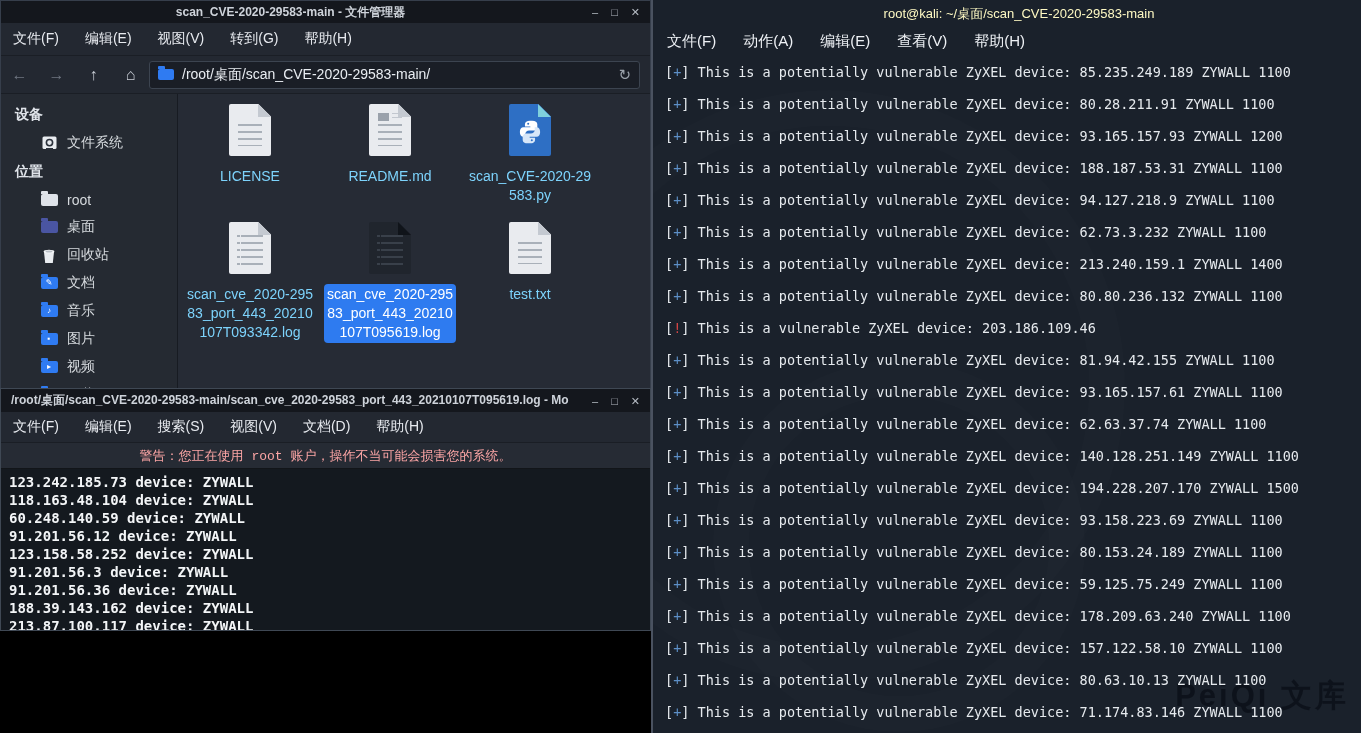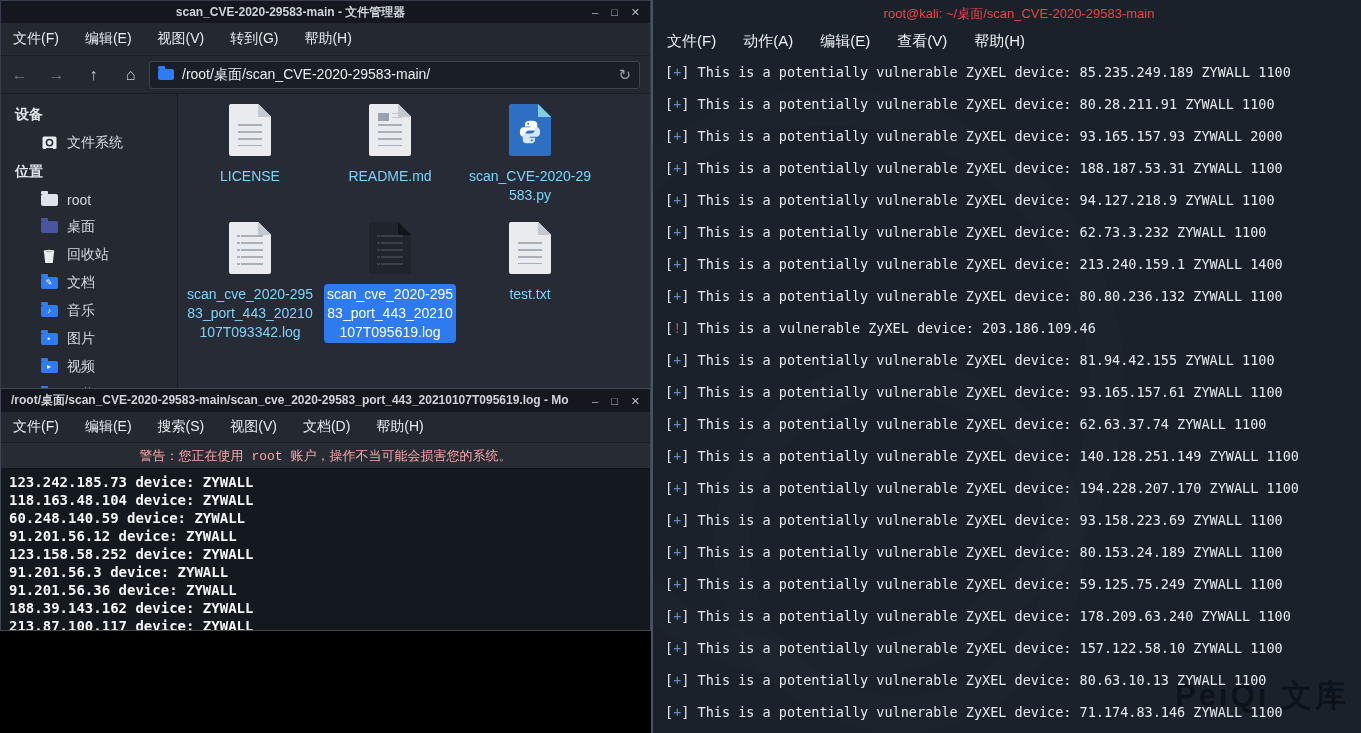--- a/index.html
+++ b/index.html
@@ -77,21 +77,21 @@
   .ed .menubar{height:30px;}
   .ed-warning{height:25px;background:#262b34;color:#fca5a5;font-size:13px;display:flex;align-items:center;
               justify-content:center;border-bottom:1px solid #121519;flex:0 0 auto;font-family:Liberation Mono, monospace;}
   .ed-content{flex:1;overflow:hidden;padding:4px 0 0 8px;
               font-family:"DejaVu Sans Mono","Liberation Mono",monospace;
               font-size:14px;line-height:18px;color:#f3f5f7;background:#14191f;font-weight:bold;}
 
   
   .term{position:absolute;left:651px;top:0;width:710px;height:733px;background:#1a212b;
         border-left:2px solid #4a5260;box-sizing:border-box;color:#e6eaee;overflow:hidden;}
-  .term-title{height:20px;text-align:center;color:#ef4444;font-size:13px;padding-top:5px;position:relative;z-index:1;padding-left:24px;}
+  .term-title{height:20px;text-align:center;color:#fef9c3;font-size:13px;padding-top:5px;position:relative;z-index:1;padding-left:24px;}
   .term-menu{display:flex;gap:27px;padding:7px 0 0 14px;font-size:15px;color:#eef1f5;height:24px;position:relative;z-index:1;}
   .term-body{position:relative;z-index:1;padding:7px 0 0 12px;
              font-family:"DejaVu Sans Mono","Liberation Mono",monospace;font-size:13.5px;}
   .t-line{height:32px;line-height:19px;white-space:nowrap;}
   .mk-plus{color:#5d8fc7;}
   .mk-alert{color:#d64545;}
   .watermark{position:absolute;right:12px;bottom:16px;font-size:31px;font-weight:bold;
              color:rgba(4,8,14,0.55);letter-spacing:3px;z-index:0;}
   .swirl{position:absolute;border-radius:50%;border:36px solid rgba(255,255,255,0.012);z-index:0;}
 </style>
@@ -319,32 +319,32 @@
     <div class="term-menu" id="term-menubar">
         <span class="menu-item">文件(F)</span>
         <span class="menu-item">动作(A)</span>
         <span class="menu-item">编辑(E)</span>
         <span class="menu-item">查看(V)</span>
         <span class="menu-item">帮助(H)</span>
       </div>
     <div class="term-body" id="term-body">
         <div class="t-line"><span>[</span><span class="mk-plus">+</span><span>] </span><span>This is a potentially vulnerable ZyXEL device: 85.235.249.189 ZYWALL 1100</span></div>
         <div class="t-line"><span>[</span><span class="mk-plus">+</span><span>] </span><span>This is a potentially vulnerable ZyXEL device: 80.28.211.91 ZYWALL 1100</span></div>
-        <div class="t-line"><span>[</span><span class="mk-plus">+</span><span>] </span><span>This is a potentially vulnerable ZyXEL device: 93.165.157.93 ZYWALL 2000</span></div>
+        <div class="t-line"><span>[</span><span class="mk-plus">+</span><span>] </span><span>This is a potentially vulnerable ZyXEL device: 93.165.157.93 ZYWALL 1200</span></div>
         <div class="t-line"><span>[</span><span class="mk-plus">+</span><span>] </span><span>This is a potentially vulnerable ZyXEL device: 188.187.53.31 ZYWALL 1100</span></div>
         <div class="t-line"><span>[</span><span class="mk-plus">+</span><span>] </span><span>This is a potentially vulnerable ZyXEL device: 94.127.218.9 ZYWALL 1100</span></div>
         <div class="t-line"><span>[</span><span class="mk-plus">+</span><span>] </span><span>This is a potentially vulnerable ZyXEL device: 62.73.3.232 ZYWALL 1100</span></div>
         <div class="t-line"><span>[</span><span class="mk-plus">+</span><span>] </span><span>This is a potentially vulnerable ZyXEL device: 213.240.159.1 ZYWALL 1400</span></div>
         <div class="t-line"><span>[</span><span class="mk-plus">+</span><span>] </span><span>This is a potentially vulnerable ZyXEL device: 80.80.236.132 ZYWALL 1100</span></div>
         <div class="t-line"><span>[</span><span class="mk-alert">!</span><span>] </span><span>This is a vulnerable ZyXEL device: 203.186.109.46</span></div>
         <div class="t-line"><span>[</span><span class="mk-plus">+</span><span>] </span><span>This is a potentially vulnerable ZyXEL device: 81.94.42.155 ZYWALL 1100</span></div>
         <div class="t-line"><span>[</span><span class="mk-plus">+</span><span>] </span><span>This is a potentially vulnerable ZyXEL device: 93.165.157.61 ZYWALL 1100</span></div>
         <div class="t-line"><span>[</span><span class="mk-plus">+</span><span>] </span><span>This is a potentially vulnerable ZyXEL device: 62.63.37.74 ZYWALL 1100</span></div>
         <div class="t-line"><span>[</span><span class="mk-plus">+</span><span>] </span><span>This is a potentially vulnerable ZyXEL device: 140.128.251.149 ZYWALL 1100</span></div>
-        <div class="t-line"><span>[</span><span class="mk-plus">+</span><span>] </span><span>This is a potentially vulnerable ZyXEL device: 194.228.207.170 ZYWALL 1100</span></div>
+        <div class="t-line"><span>[</span><span class="mk-plus">+</span><span>] </span><span>This is a potentially vulnerable ZyXEL device: 194.228.207.170 ZYWALL 1500</span></div>
         <div class="t-line"><span>[</span><span class="mk-plus">+</span><span>] </span><span>This is a potentially vulnerable ZyXEL device: 93.158.223.69 ZYWALL 1100</span></div>
         <div class="t-line"><span>[</span><span class="mk-plus">+</span><span>] </span><span>This is a potentially vulnerable ZyXEL device: 80.153.24.189 ZYWALL 1100</span></div>
         <div class="t-line"><span>[</span><span class="mk-plus">+</span><span>] </span><span>This is a potentially vulnerable ZyXEL device: 59.125.75.249 ZYWALL 1100</span></div>
         <div class="t-line"><span>[</span><span class="mk-plus">+</span><span>] </span><span>This is a potentially vulnerable ZyXEL device: 178.209.63.240 ZYWALL 1100</span></div>
         <div class="t-line"><span>[</span><span class="mk-plus">+</span><span>] </span><span>This is a potentially vulnerable ZyXEL device: 157.122.58.10 ZYWALL 1100</span></div>
         <div class="t-line"><span>[</span><span class="mk-plus">+</span><span>] </span><span>This is a potentially vulnerable ZyXEL device: 80.63.10.13 ZYWALL 1100</span></div>
         <div class="t-line"><span>[</span><span class="mk-plus">+</span><span>] </span><span>This is a potentially vulnerable ZyXEL device: 71.174.83.146 ZYWALL 1100</span></div>
       </div>
     <div class="watermark">PeiQi 文库</div>
   </section>

